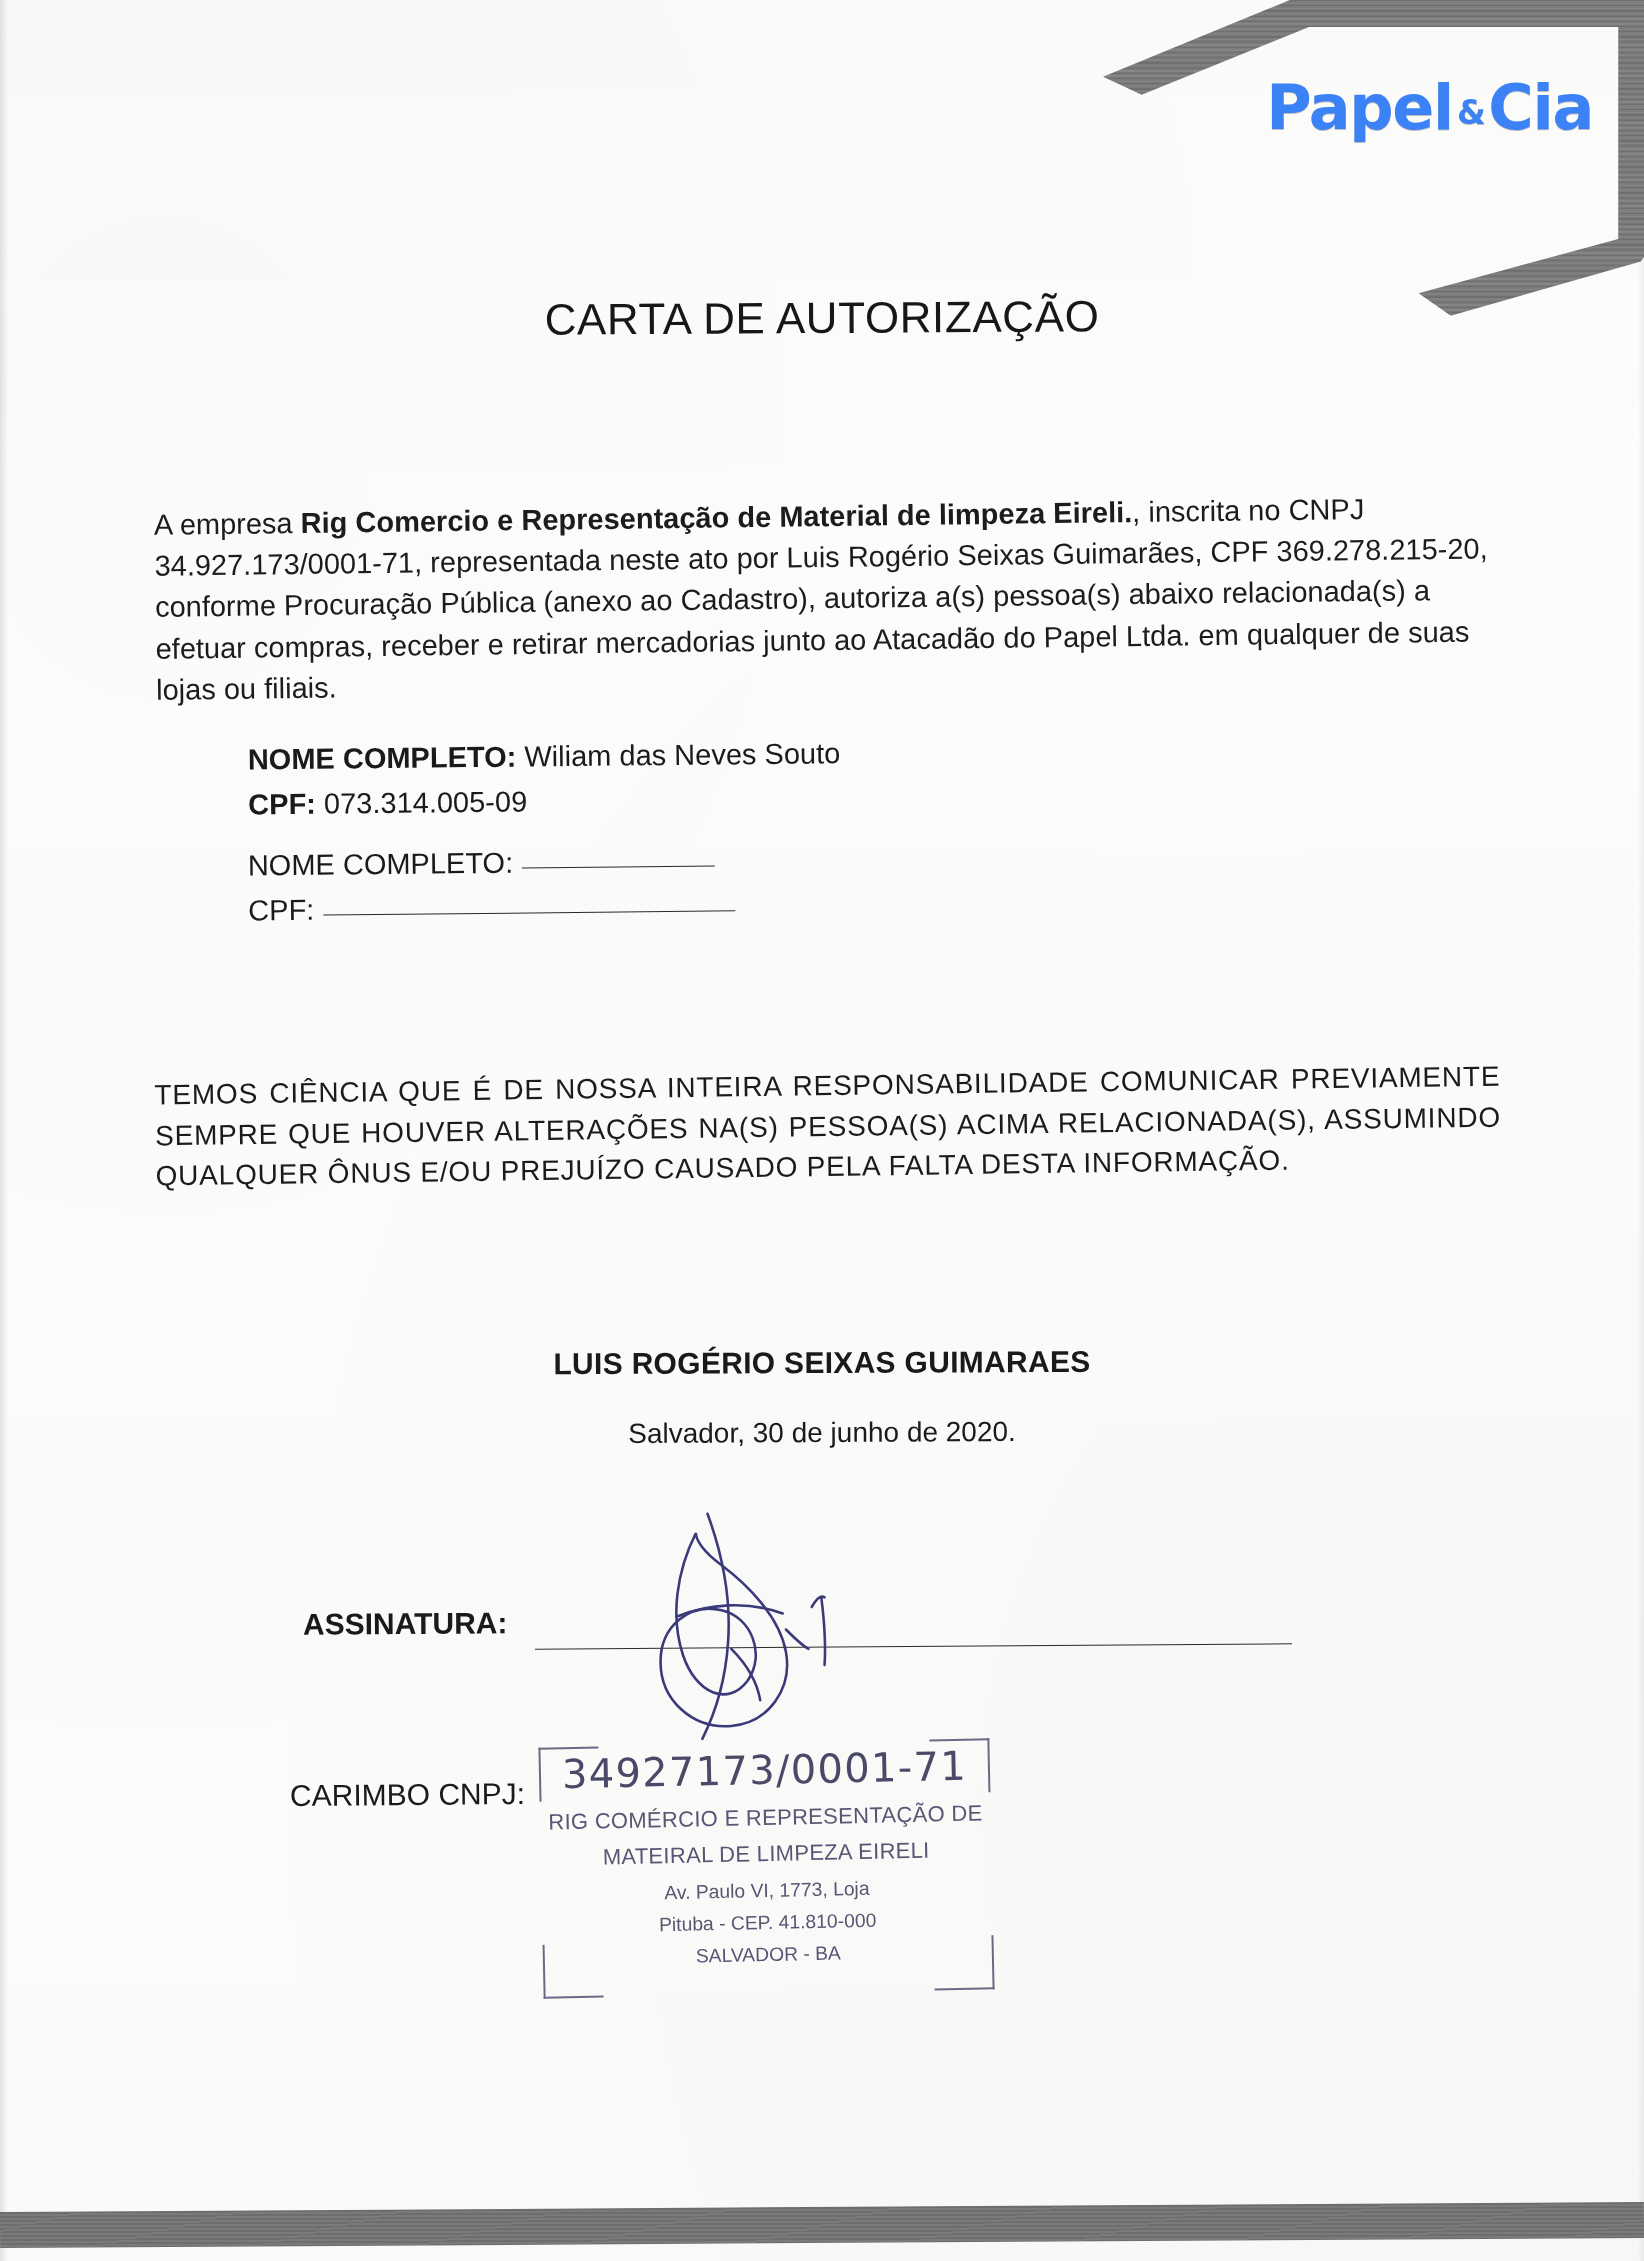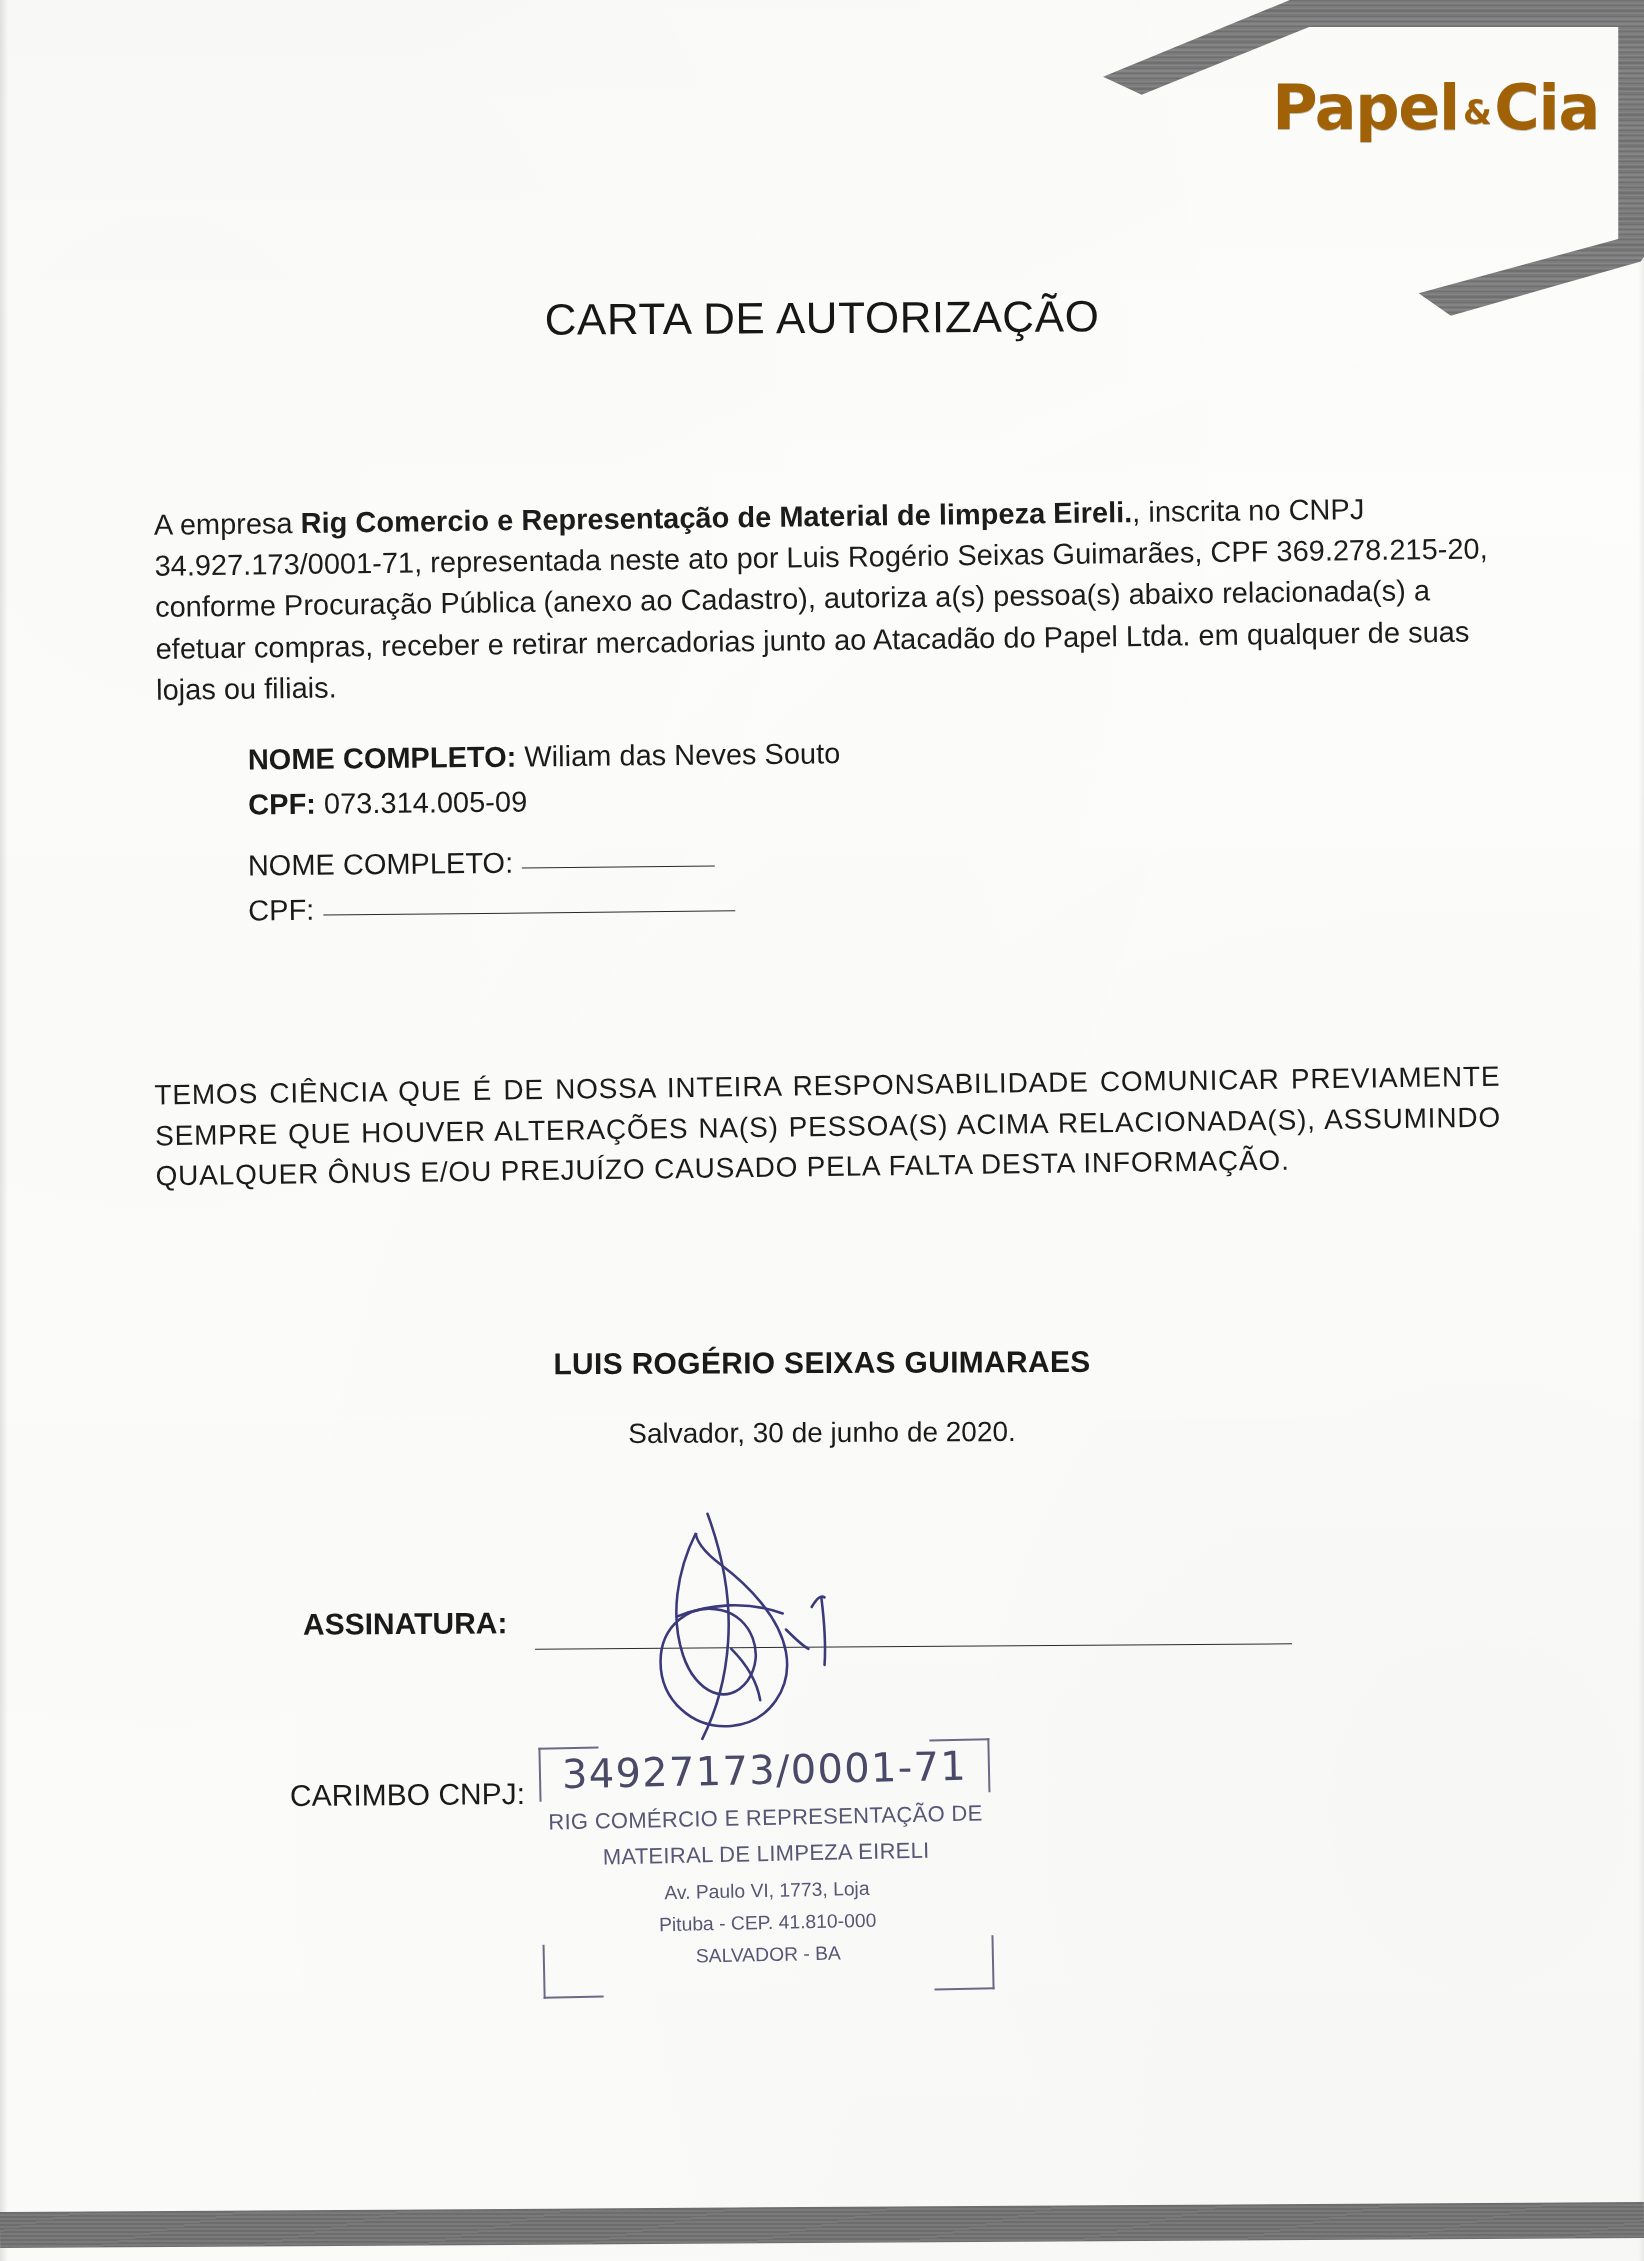--- a/index.html
+++ b/index.html
@@ -48,26 +48,26 @@
       #6f6f6f 0px, #6f6f6f 1.3px,
       #7c7c7c 1.3px, #7c7c7c 2.6px,
       #858585 2.6px, #858585 3.9px,
       #787878 3.9px, #787878 5.2px
     );
     clip-path: polygon(45% 0%, 100% 0%, 100% 57%, 99.5% 58%, 70% 70%, 65% 65%, 96% 53%, 96% 6%, 48% 6%, 22% 21%, 16% 17%);
   }
   .logo-text {
     position: absolute;
     top: 71px;
-    right: 45px;
+    right: 51px;
     font-family: "DejaVu Sans", sans-serif;
     font-weight: bold;
     font-size: 62px;
     letter-spacing: -1.3px;
-    color: #a16207;
+    color: #3b82f6;
     text-shadow: 0 1.3px 0 rgba(0,0,0,0.25);
     white-space: nowrap;
   }
   .logo-text .amp {
     font-size: 33px;
     vertical-align: 5.2px;
     margin: 0 3.9px;
     font-weight: bold;
   }
   

